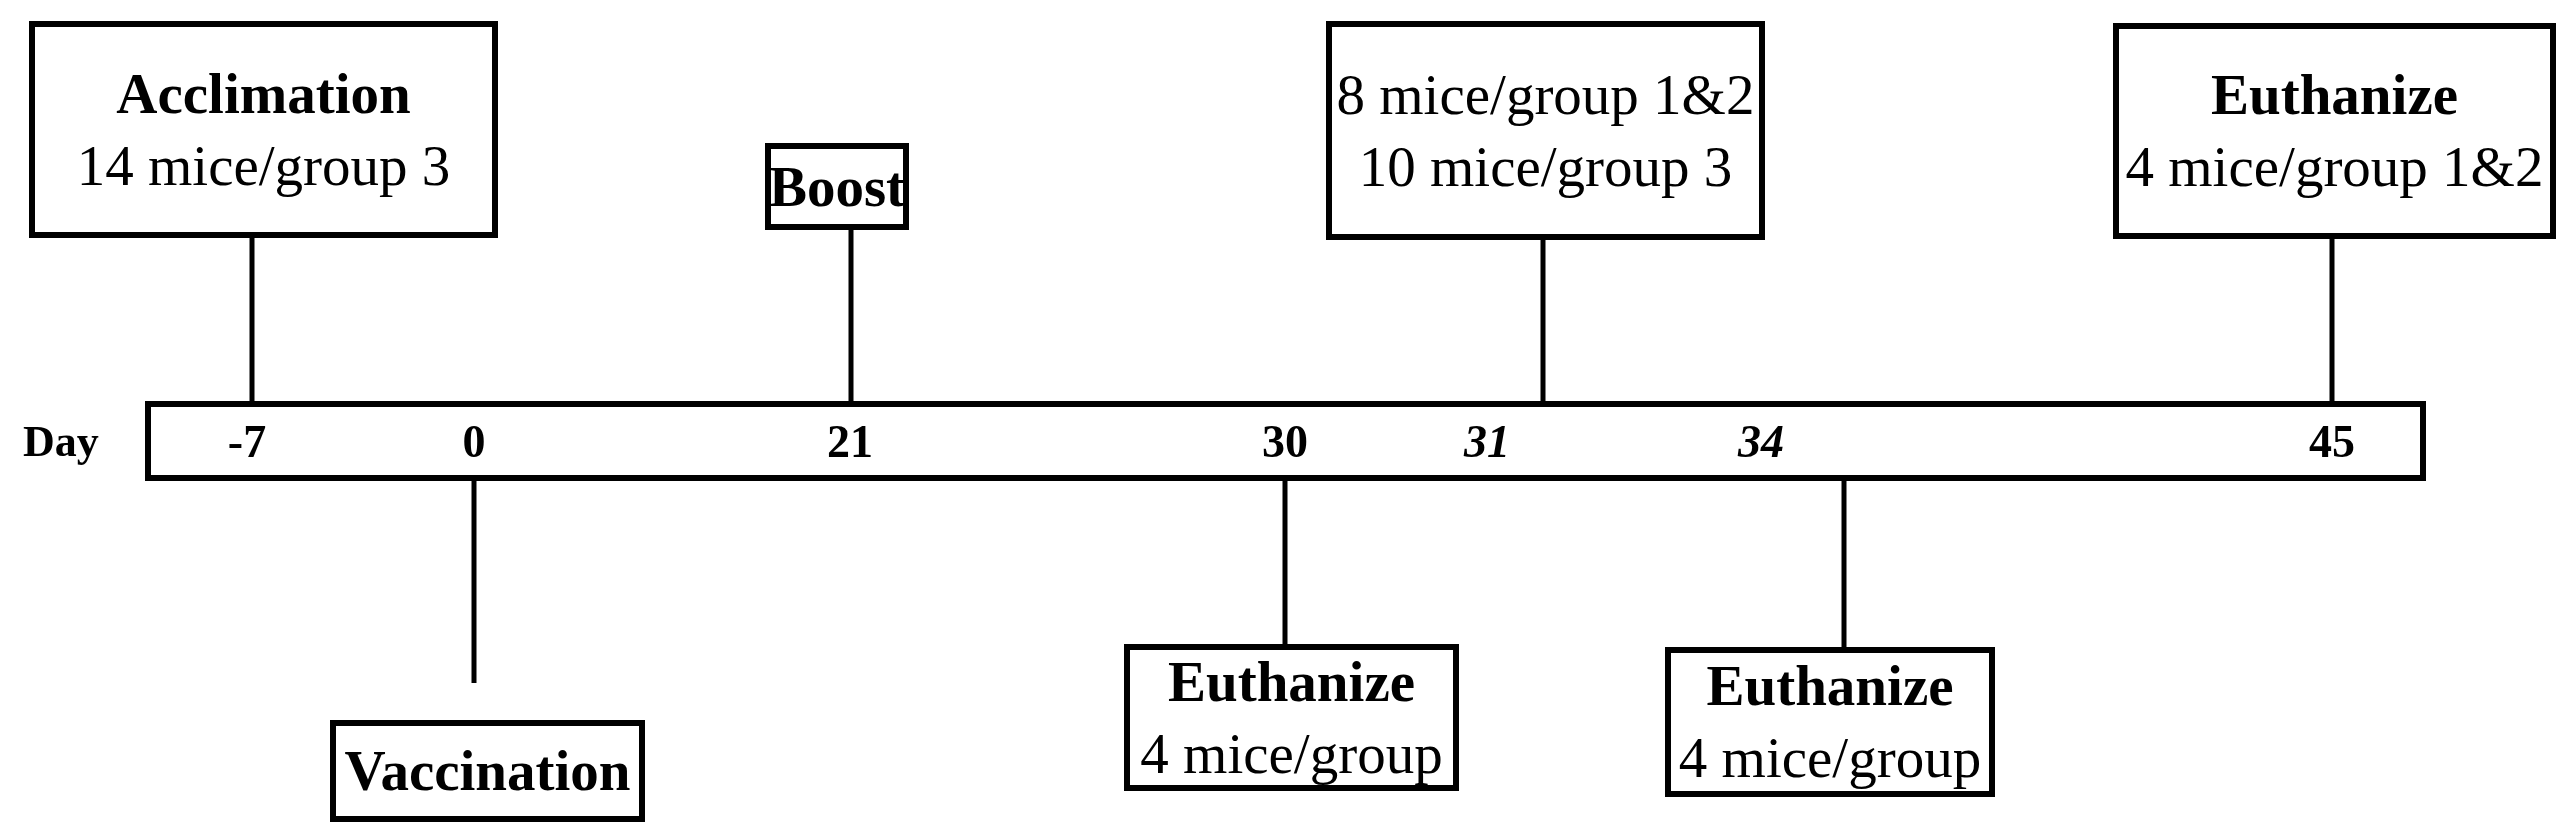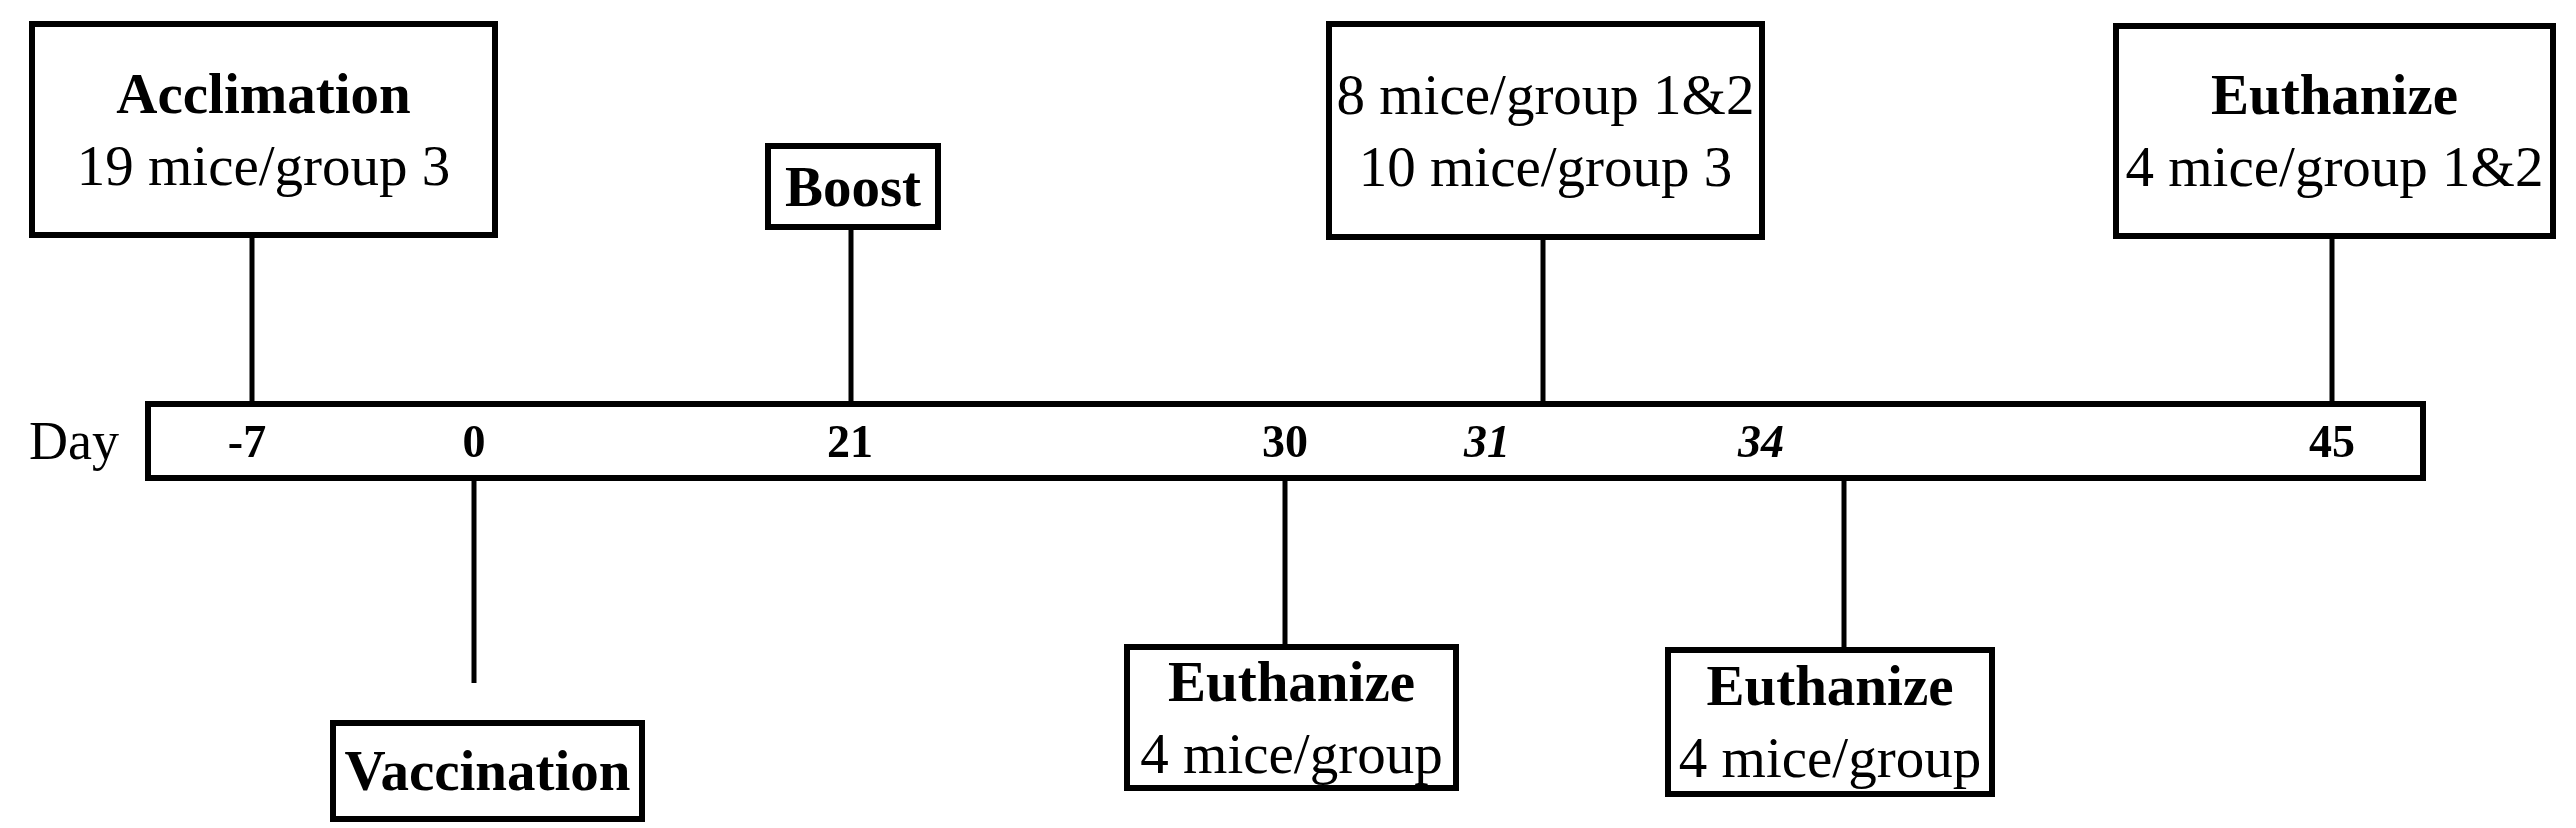--- a/index.html
+++ b/index.html
@@ -21,27 +21,27 @@
     left: 145px;
     top: 401px;
     width: 2281px;
     height: 80px;
     border: 6.4px solid #000000;
     background: #ffffff;
     box-sizing: border-box;
   }
   .axis-label {
     position: absolute;
-    left: 29px;
+    left: 23px;
     top: 401px;
     height: 80px;
     display: flex;
     align-items: center;
-    font-weight: normal;
-    font-size: 54px;
+    font-weight: bold;
+    font-size: 44px;
     white-space: nowrap;
   }
   .tick {
     position: absolute;
     top: 401px;
     height: 80px;
     transform: translateX(-50%);
     display: flex;
     align-items: center;
     font-weight: bold;
@@ -92,24 +92,24 @@
   <div class="tick" style="left:247px;">-7</div>
   <div class="tick" style="left:474px;">0</div>
   <div class="tick" style="left:850px;">21</div>
   <div class="tick" style="left:1285px;">30</div>
   <div class="tick" style="left:1487px;font-style:italic;">31</div>
   <div class="tick" style="left:1761px;font-style:italic;">34</div>
   <div class="tick" style="left:2332px;">45</div>
 
   <div class="box" style="left:29px; top:21px; width:469px; height:217px;">
     <div class="t">Acclimation</div>
-    <div class="l">19 mice/group 3</div>
+    <div class="l">14 mice/group 3</div>
   </div>
 
-  <div class="box" style="left:765px; top:143px; width:176px; height:87px;">
+  <div class="box" style="left:765px; top:143px; width:144px; height:87px;">
     <div class="t">Boost</div>
   </div>
 
   <div class="box" style="left:1326px; top:21px; width:439px; height:219px;">
     <div class="l">8 mice/group 1&amp;2</div>
     <div class="l">10 mice/group 3</div>
   </div>
 
   <div class="box" style="left:2113px; top:23px; width:443px; height:216px;">
     <div class="t">Euthanize</div>

